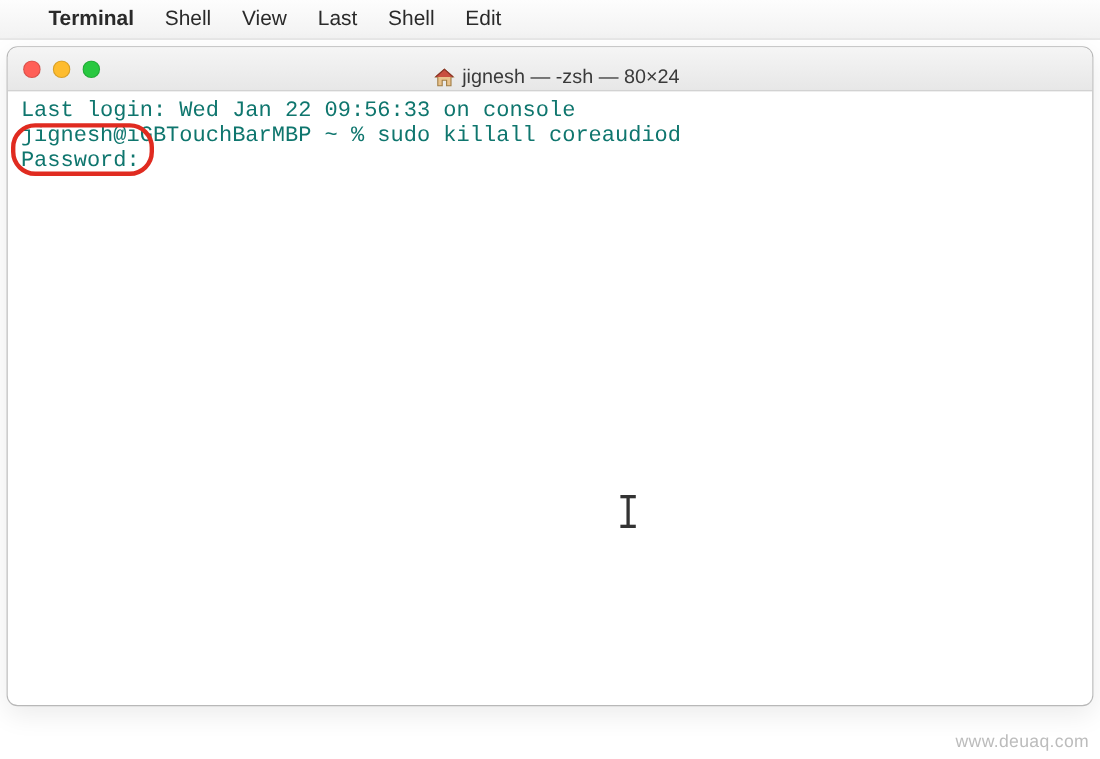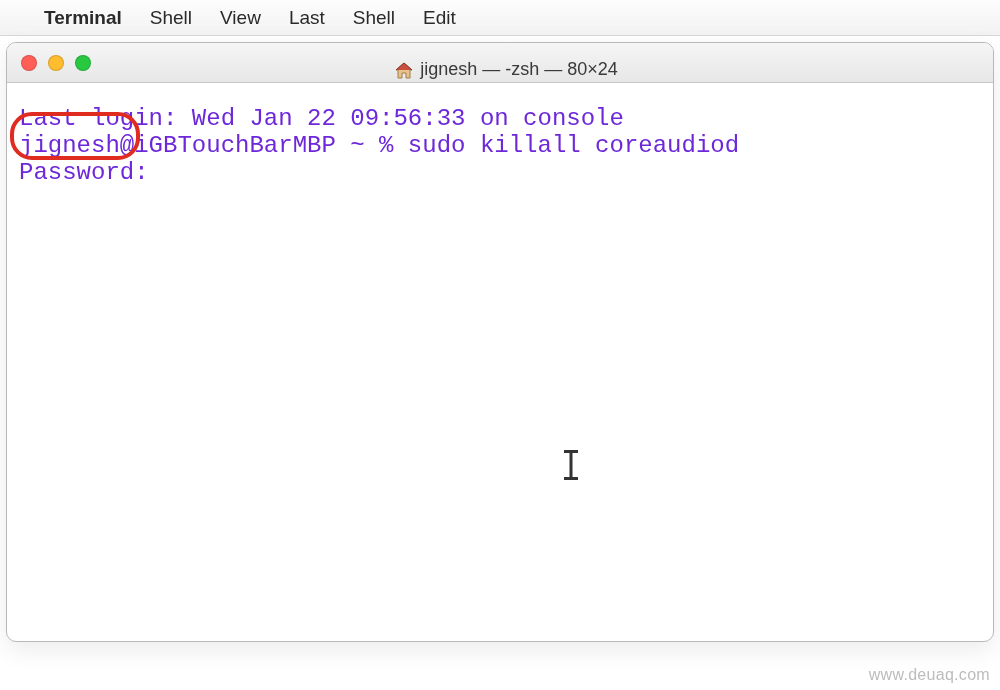--- a/index.html
+++ b/index.html
@@ -45,24 +45,24 @@
     .traffic .dot { width: 16px; height: 16px; border-radius: 50%; border: 1px solid rgba(0,0,0,0.15); }
     .dot.close { background: #ff5f57; }
     .dot.min { background: #febc2e; }
     .dot.max { background: #28c840; }
     .title-center { position: absolute; left: 12px; right: 0; display: flex; justify-content: center; align-items: center; gap: 6px; pointer-events: none; margin-top: 14px; }
     .title-center .home-icon { width: 20px; height: 20px; position: relative; }
     .title-center .home-icon svg { width: 100%; height: 100%; display:block; }
     .title-center .title-text { font-size: 18px; color: #3a3a3a; font-weight: 400; }
     .terminal-body {
       flex: 1;
-      padding: 22px 12px;
+      padding: 6px 12px;
       font-family: "Menlo","Consolas","Courier New",monospace;
-      font-size: 24px;
-      color: #6d28d9;
+      font-size: 20px;
+      color: #0f766e;
       white-space: pre;
       position: relative;
       cursor: text;
     }
     .annot {
       position: absolute;
       left: 10px;
       top: 112px;
       width: 130px;
       height: 48px;

